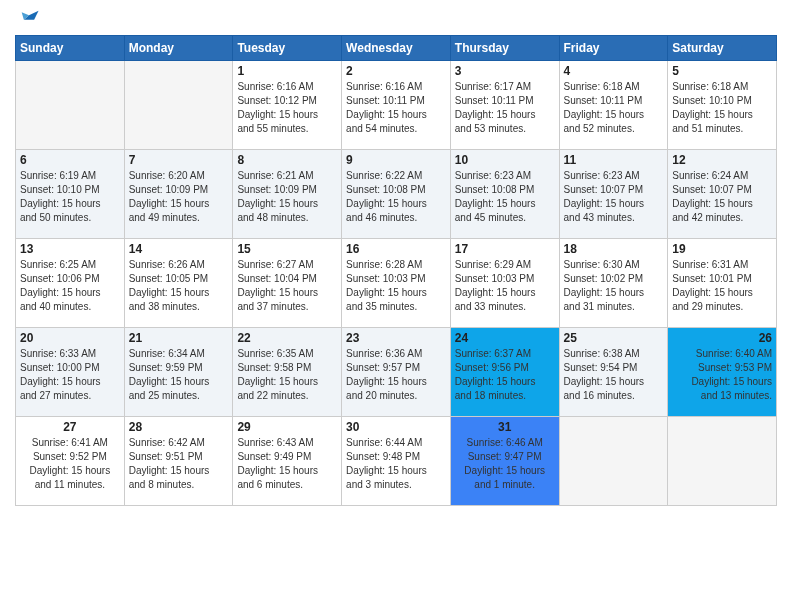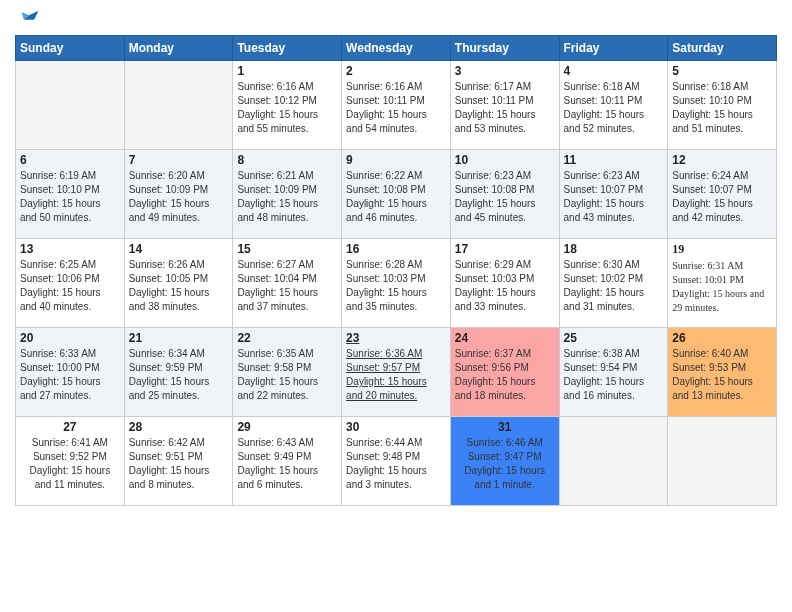--- a/index.html
+++ b/index.html
@@ -205,51 +205,51 @@
             <div class="day-info">Sunrise: 6:28 AM<br>Sunset: 10:03 PM<br>Daylight: 15 hours and 35 minutes.</div>
           </td>
           <td style="background: rgb(255, 255, 255);">
             <span class="day-number">17</span>
             <div class="day-info">Sunrise: 6:29 AM<br>Sunset: 10:03 PM<br>Daylight: 15 hours and 33 minutes.</div>
           </td>
           <td style="background: rgb(255, 255, 255);">
             <span class="day-number">18</span>
             <div class="day-info">Sunrise: 6:30 AM<br>Sunset: 10:02 PM<br>Daylight: 15 hours and 31 minutes.</div>
           </td>
-          <td style="background: rgb(255, 255, 255); font-family: Liberation Serif, serif;">
+          <td style="background: rgb(255, 255, 255);">
             <span class="day-number">19</span>
             <div class="day-info">Sunrise: 6:31 AM<br>Sunset: 10:01 PM<br>Daylight: 15 hours and 29 minutes.</div>
           </td>
         </tr>
         <tr>
           <td style="background: rgb(240, 244, 248);">
             <span class="day-number">20</span>
             <div class="day-info">Sunrise: 6:33 AM<br>Sunset: 10:00 PM<br>Daylight: 15 hours and 27 minutes.</div>
           </td>
           <td style="background: rgb(240, 244, 248);">
             <span class="day-number">21</span>
             <div class="day-info">Sunrise: 6:34 AM<br>Sunset: 9:59 PM<br>Daylight: 15 hours and 25 minutes.</div>
           </td>
           <td style="background: rgb(240, 244, 248);">
             <span class="day-number">22</span>
             <div class="day-info">Sunrise: 6:35 AM<br>Sunset: 9:58 PM<br>Daylight: 15 hours and 22 minutes.</div>
           </td>
-          <td style="background: rgb(240, 244, 248); text-decoration: underline;">
+          <td style="background: rgb(240, 244, 248);">
             <span class="day-number">23</span>
             <div class="day-info">Sunrise: 6:36 AM<br>Sunset: 9:57 PM<br>Daylight: 15 hours and 20 minutes.</div>
           </td>
-          <td style="background: #fca5a5;">
+          <td style="background: #0ea5e9;">
             <span class="day-number">24</span>
             <div class="day-info">Sunrise: 6:37 AM<br>Sunset: 9:56 PM<br>Daylight: 15 hours and 18 minutes.</div>
           </td>
           <td style="background: rgb(240, 244, 248);">
             <span class="day-number">25</span>
             <div class="day-info">Sunrise: 6:38 AM<br>Sunset: 9:54 PM<br>Daylight: 15 hours and 16 minutes.</div>
           </td>
-          <td style="background: #fdba74;">
+          <td style="background: #0ea5e9; text-align: right;">
             <span class="day-number">26</span>
             <div class="day-info">Sunrise: 6:40 AM<br>Sunset: 9:53 PM<br>Daylight: 15 hours and 13 minutes.</div>
           </td>
         </tr>
         <tr>
           <td style="background: rgb(255, 255, 255); text-align: center;">
             <span class="day-number">27</span>
             <div class="day-info">Sunrise: 6:41 AM<br>Sunset: 9:52 PM<br>Daylight: 15 hours and 11 minutes.</div>
           </td>
           <td style="background: rgb(255, 255, 255);">

